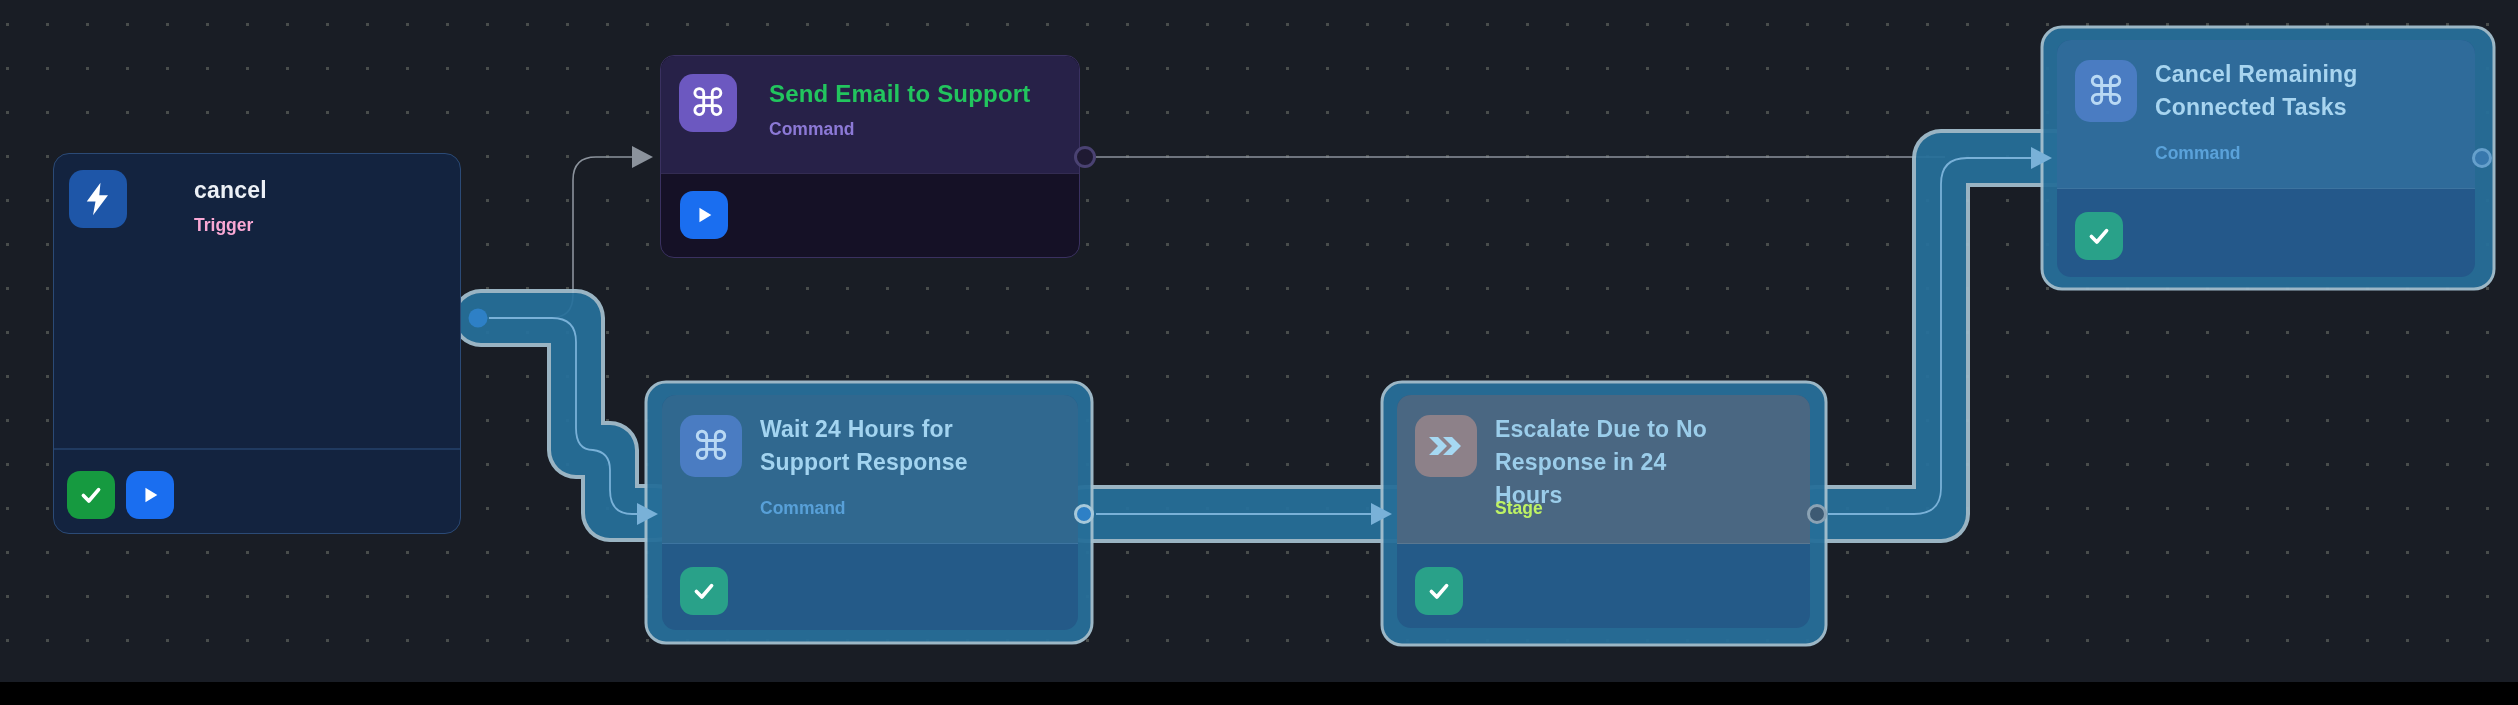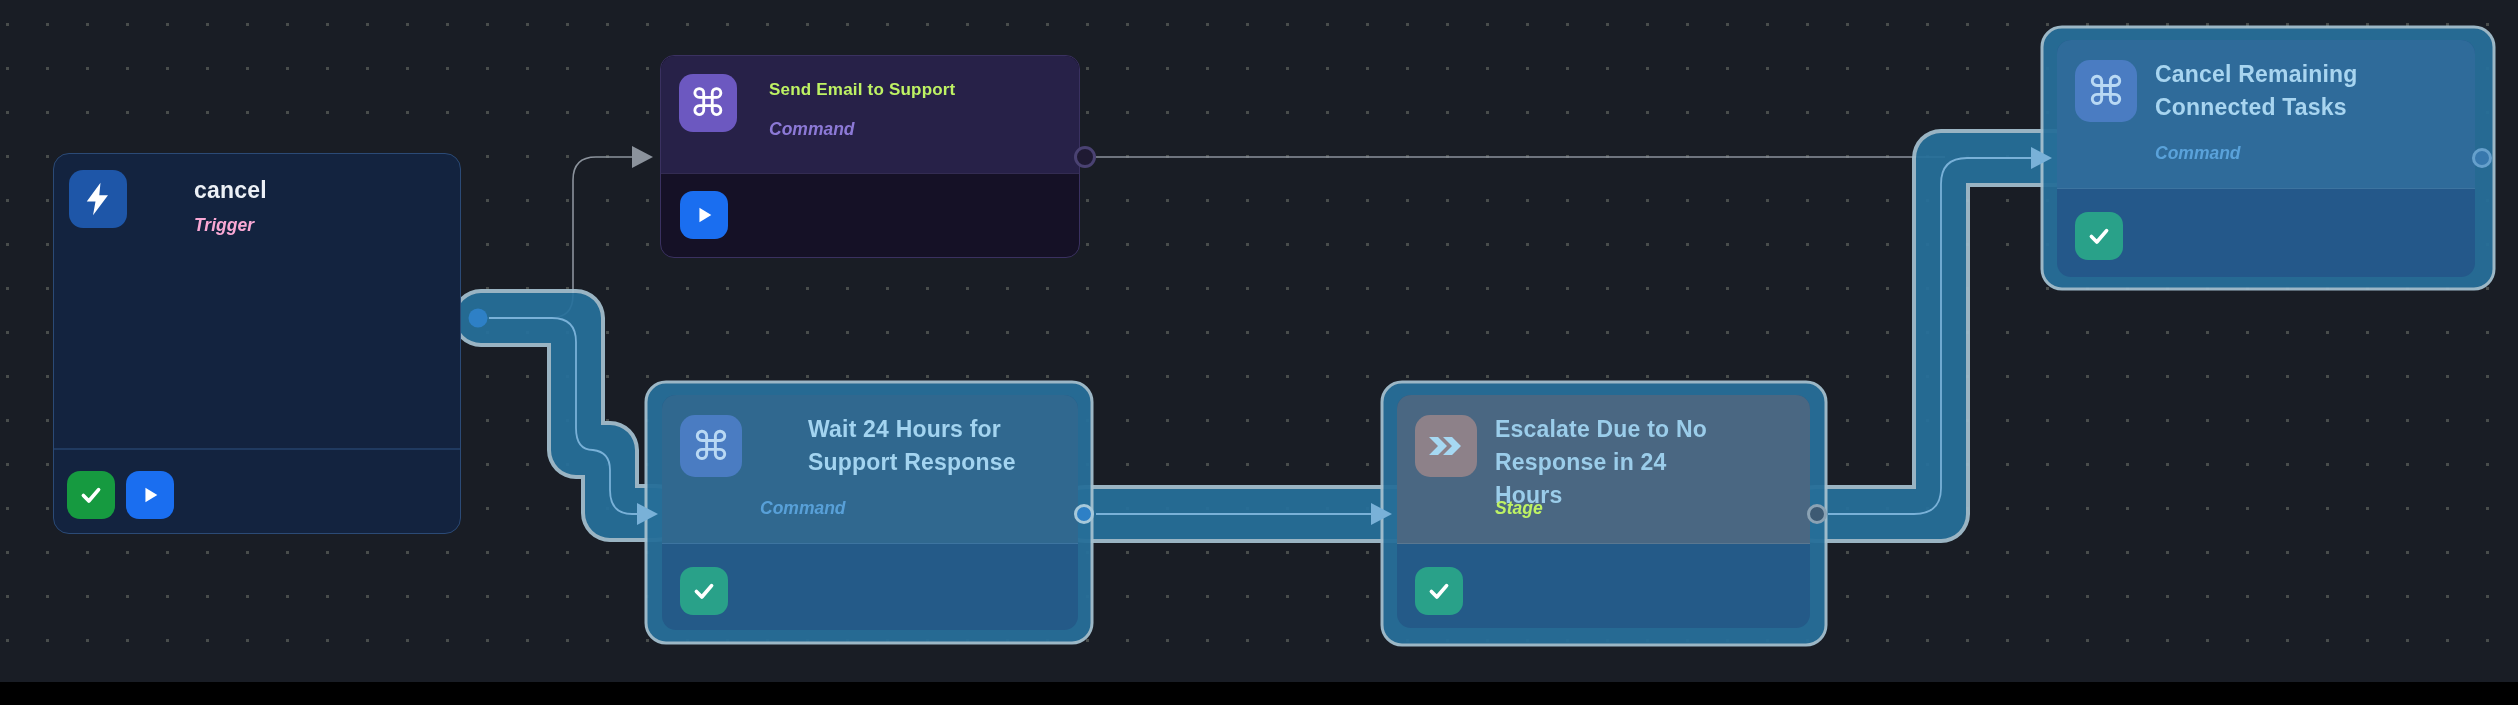--- a/index.html
+++ b/index.html
@@ -20,21 +20,21 @@
   }
   .wires{position:absolute;left:0;top:0;z-index:1;}
   .node{position:absolute;z-index:2;border-radius:14px;box-sizing:border-box;}
   .ports{position:absolute;left:0;top:0;width:100%;height:100%;z-index:3;pointer-events:none;}
   .port{position:absolute;border-radius:50%;box-sizing:border-box;transform:translate(-50%,-50%);pointer-events:auto;}
 
   
   .hdr{position:absolute;left:0;top:0;right:0;border-radius:14px 14px 0 0;}
   .icon-sq{position:absolute;display:flex;align-items:center;justify-content:center;}
   .title{position:absolute;font-weight:600;letter-spacing:.2px;}
-  .subtitle{position:absolute;font-weight:700;font-size:17.5px;font-style:italic;}
+  .subtitle{position:absolute;font-weight:700;font-size:17.5px;}
   .sqbtn{position:absolute;display:flex;align-items:center;justify-content:center;border-radius:13px;}
   .cmd-glyph{font-family:"DejaVu Sans",sans-serif;line-height:1;}
 
   
   .trigger-node{left:53px;top:153px;width:408px;height:381px;background:#13233f;border:1.5px solid #2b4a76;border-radius:16px;}
   .trigger-node .icon-sq{left:15px;top:16px;width:58px;height:58px;background:#1e56a8;border-radius:14px;}
   .trigger-node .title{left:140px;top:23px;font-size:23px;color:#ecf0f6;}
   .trigger-node .subtitle{left:140px;top:61px;color:#f9a8d4;}
   .trigger-panel{position:absolute;left:10px;top:124px;width:443px;height:161px;background:#0d1b33;border-radius:14px;}
   .trigger-row{position:absolute;left:31px;top:26px;font-size:23px;color:#e9edf3;}
@@ -46,34 +46,34 @@
   .btn-check{background:#169a40;}
   .btn-check-teal{background:#29a189;}
   .btn-play{background:#1a6ef0;}
   .trigger-node .btn-check{left:13px;top:317px;width:48px;height:48px;}
   .trigger-node .btn-play{left:72px;top:317px;width:48px;height:48px;}
 
   
   .send-email-node{left:660px;top:55px;width:420px;height:203px;background:#151126;border:1.5px solid #3a3160;}
   .send-email-node .hdr{height:117px;background:#272148;border-bottom:1px solid #332c52;}
   .send-email-node .icon-sq{left:18px;top:18px;width:58px;height:58px;background:#6c58c0;border-radius:14px;color:#ffffff;font-size:38px;}
-  .send-email-node .title{left:108px;top:24px;font-size:17px;color:#bef264;}
+  .send-email-node .title{left:108px;top:24px;font-size:24px;color:#22c55e;}
   .send-email-node .subtitle{left:108px;top:63px;color:#8c79d6;}
   .send-email-node .btn-play{left:19px;top:135px;width:48px;height:48px;}
 
   
   .blue-node .hdr{height:148px;}
   .blue-node .icon-sq{left:18px;top:20px;width:62px;height:62px;border-radius:15px;background:#4a7cc2;color:#b9d9f4;font-size:40px;}
   .blue-node .title{left:98px;top:18px;font-size:23px;line-height:33px;color:#a3d4f0;}
   .blue-node .subtitle{left:98px;top:103px;color:#58a0d8;}
   .blue-node .btn-check-teal{left:18px;top:172px;width:48px;height:48px;}
 
   .wait-node{left:662px;top:395px;width:416px;height:235px;background:#245a88;}
   .wait-node .hdr{background:#30688f;border-bottom:1px solid #3d74a0;}
-  .wait-node .title{width:235px;margin-left:48px;}
+  .wait-node .title{width:235px;}
 
   .escalate-node{left:1397px;top:395px;width:413px;height:233px;background:#245a88;}
   .escalate-node .hdr{background:#4a6782;border-bottom:1px solid #5a7790;}
   .escalate-node .icon-sq{background:#8d8189;}
   .escalate-node .title{width:245px;color:#9bcdea;}
   .escalate-node .subtitle{color:#bef264;}
 
   .cancel-tasks-node{left:2057px;top:40px;width:418px;height:237px;background:#24588a;}
   .cancel-tasks-node .hdr{background:#2f6b9a;border-bottom:1px solid #3d74a0;}
   .cancel-tasks-node .title{width:220px;color:#a8d5f0;}

